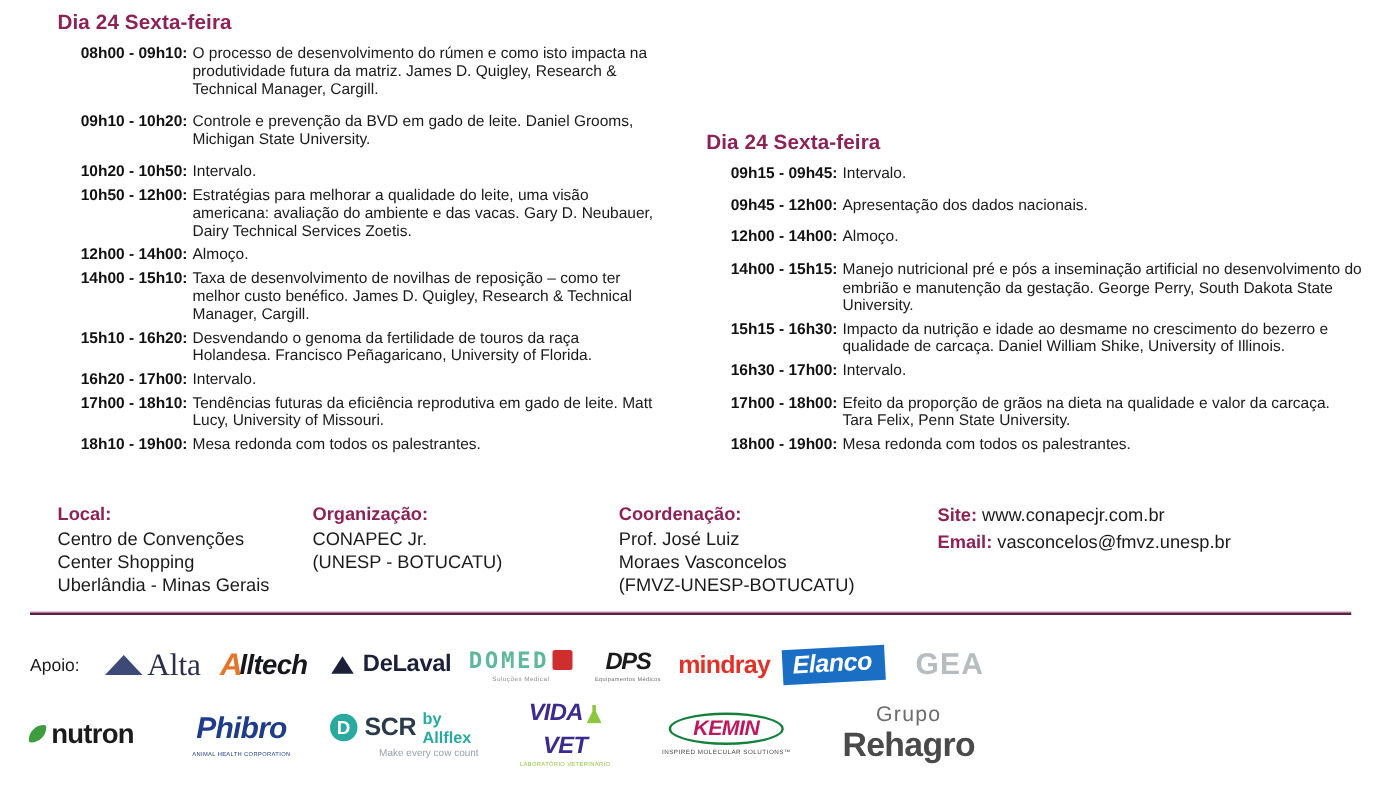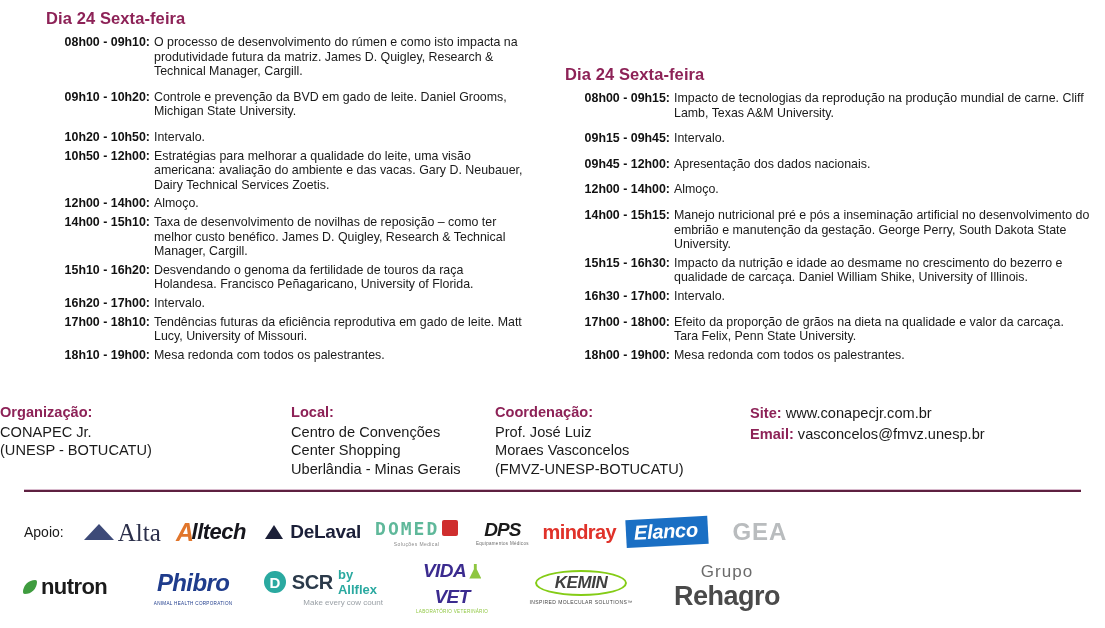--- a/index.html
+++ b/index.html
@@ -229,22 +229,22 @@
   .lg-vidavet { width: 112px; margin-left: 14px; text-align:center;}
   .vv-row { display:flex; align-items:center; justify-content:center;}
   .vv-vida { font-size:19px; font-weight:900; font-style:italic; color:#3b2b8f; letter-spacing:-.5px;}
   .vv-flask { width:12px; height:15px; background:#8ec63f; clip-path: polygon(38% 0, 62% 0, 62% 38%, 100% 100%, 0 100%, 38% 38%); margin-left:3px;}
   .vv-rule { height:2px; background:#3b2b8f; margin:1px 6px;}
   .vv-vet { font-size:19px; font-weight:900; font-style:italic; color:#3b2b8f; letter-spacing:-.5px;}
   .vv-sub { font-size:4.6px; color:#8ec63f; letter-spacing:.3px; margin-top:1px;}
 
   .lg-kemin { width: 175px; margin-left: 16px; text-align:center;}
   .kemin-oval {
-    display:inline-block; border:2px solid #84cc16; border-radius:50%;
-    padding:1px 18px; color:#404040; font-weight:900; font-style:italic; font-size:17px;
+    display:inline-block; border:2px solid #15803d; border-radius:50%;
+    padding:1px 18px; color:#be185d; font-weight:900; font-style:italic; font-size:17px;
     letter-spacing:-.4px;
   }
   .kemin-sub { font-size:5px; color:#444; letter-spacing:.4px; margin-top:3px;}
 
   .lg-rehagro { width: 150px; margin-left: 18px; text-align:center;}
   .reh-top { font-size:17px; color:#6b6b6b; letter-spacing:1px; line-height:1.1;}
   .reh-main { font-size:27px; font-weight:bold; color:#4a4a4a; letter-spacing:-.5px; line-height:1.05;}
 </style>
 </head>
 <body>
@@ -294,24 +294,20 @@
           <div class="item-time">18h10 - 19h00:</div>
           <div class="item-desc">Mesa redonda com todos os palestrantes.</div>
         </div>
       </div>
   </div>
 
   <div class="col col-right">
     <div class="day-title">Dia 24 Sexta-feira</div>
     <div class="sched" id="sched-right">
         <div class="item gap">
-          <div class="item-time">08h00 - 09h15:</div>
-          <div class="item-desc">Impacto de tecnologias da reprodução na produção mundial de carne. Cliff Lamb, Texas A&amp;M University.</div>
-        </div>
-        <div class="item gap">
           <div class="item-time">09h15 - 09h45:</div>
           <div class="item-desc">Intervalo.</div>
         </div>
         <div class="item gap">
           <div class="item-time">09h45 - 12h00:</div>
           <div class="item-desc">Apresentação dos dados nacionais.</div>
         </div>
         <div class="item gap">
           <div class="item-time">12h00 - 14h00:</div>
           <div class="item-desc">Almoço.</div>
@@ -335,34 +331,34 @@
         <div class="item">
           <div class="item-time">18h00 - 19h00:</div>
           <div class="item-desc">Mesa redonda com todos os palestrantes.</div>
         </div>
       </div>
   </div>
 
 </div>
 
 <div class="info-band">
-
-  <div class="info-block ib-org">
-    <div class="info-head">Organização:</div>
-    <div class="info-line">CONAPEC Jr.</div>
-    <div class="info-line">(UNESP - BOTUCATU)</div>
-  </div>
 
   <div class="info-block ib-local">
     <div class="info-head">Local:</div>
     <div class="info-line">Centro de Convenções</div>
     <div class="info-line">Center Shopping</div>
     <div class="info-line">Uberlândia - Minas Gerais</div>
   </div>
 
+  <div class="info-block ib-org">
+    <div class="info-head">Organização:</div>
+    <div class="info-line">CONAPEC Jr.</div>
+    <div class="info-line">(UNESP - BOTUCATU)</div>
+  </div>
+
   <div class="info-block ib-coord">
     <div class="info-head">Coordenação:</div>
     <div class="info-line">Prof. José Luiz</div>
     <div class="info-line">Moraes Vasconcelos</div>
     <div class="info-line">(FMVZ-UNESP-BOTUCATU)</div>
   </div>
 
   <div class="info-block ib-contact">
     <div class="contact-line">
       <span class="contact-label">Site:</span>

